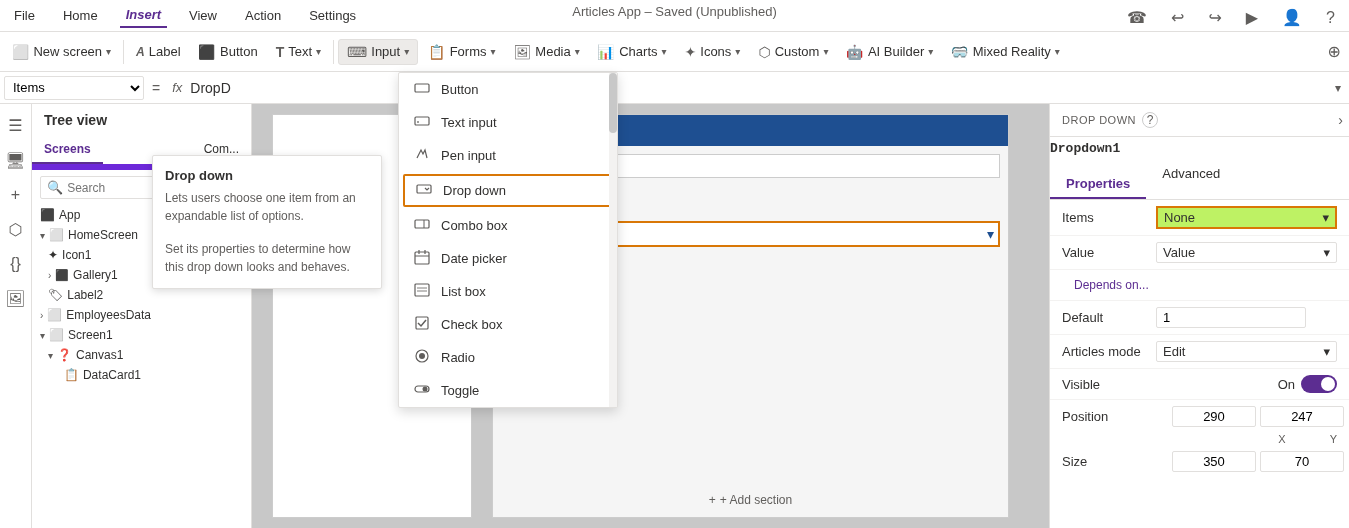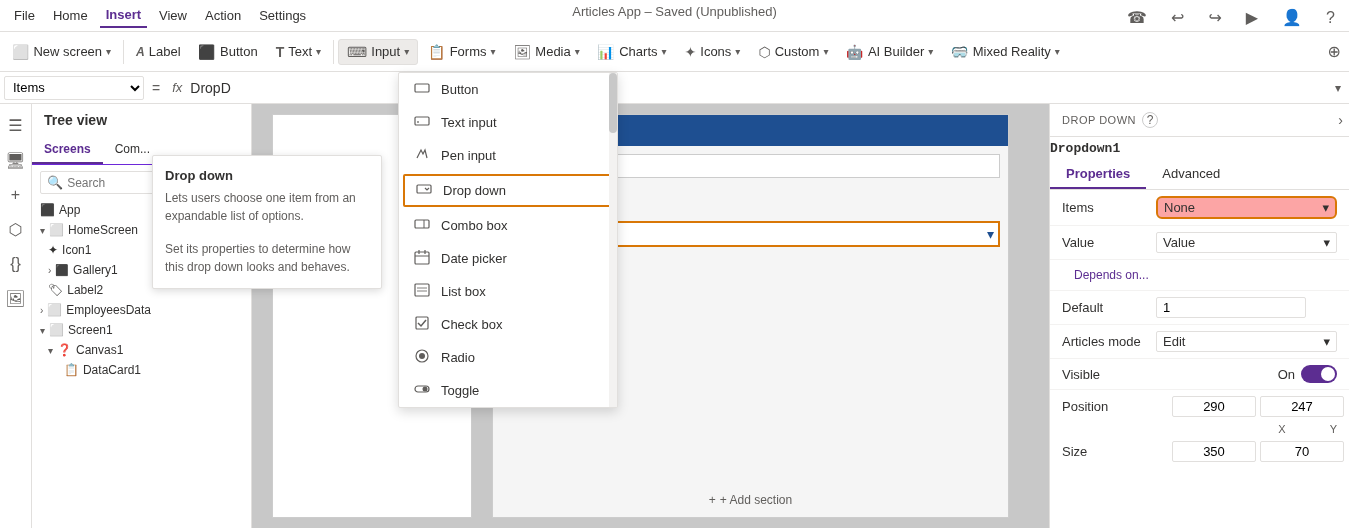--- a/index.html
+++ b/index.html
@@ -1,24 +1,24 @@
 <!DOCTYPE html>
 <html><head>
   <meta charset="utf-8">
   <style>
     * { box-sizing: border-box; margin: 0; padding: 0; }
     body { font-family: 'Segoe UI', sans-serif; font-size: 13px; background: #f3f2f1; color: #323130; overflow: hidden; width: 1349px; height: 528px; }
 
     
     .menu-bar {
       display: flex; align-items: center; background: #fff; border-bottom: 1px solid #e1dfdd;
-      height: 32px; padding: 0 8px; gap: 6px;
+      height: 32px; padding: 0 8px; gap: 16px;
     }
     .menu-bar span { cursor: pointer; padding: 4px 6px; font-size: 13px; }
-    .menu-bar span.active { color: #5c2d91; border-bottom: 2px solid #5c2d91; font-weight: 600; }
+    .menu-bar span.active { color: #5c2d91; border-bottom: 2px solid #5c2d91; font-weight: 600; font-style: italic; }
 
     
     .title-area {
       position: absolute; top: 4px; left: 50%; transform: translateX(-50%);
       font-size: 13px; color: #605e5c;
     }
 
     
     .toolbar-right {
       position: absolute; right: 8px; top: 4px;
@@ -65,21 +65,21 @@
     
     .left-panel {
       width: 220px; background: #fff; border-right: 1px solid #e1dfdd;
       display: flex; flex-direction: column; flex-shrink: 0;
     }
     .left-panel-header {
       display: flex; align-items: flex-end; padding: 8px 12px; gap: 8px;
     }
     .panel-title { font-size: 14px; font-weight: 600; }
     .panel-tabs {
-      display: flex; border-bottom: 1px solid #6d28d9;
+      display: flex; border-bottom: 6px solid #6d28d9; justify-content: space-between;
     }
     .panel-tab {
       padding: 6px 12px; font-size: 12px; cursor: pointer; border-bottom: 2px solid transparent;
     }
     .panel-tab.active { border-bottom-color: #5c2d91; color: #5c2d91; font-weight: 600; }
     .search-box {
       display: flex; align-items: center; margin: 6px 8px; border: 1px solid #e1dfdd;
       border-radius: 2px; padding: 3px 6px; gap: 4px;
     }
     .search-box input {
@@ -160,29 +160,29 @@
     .right-panel-header {
       display: flex; align-items: center; padding: 8px 12px; gap: 6px;
       border-bottom: 1px solid #e1dfdd;
     }
     .right-panel-title-label { font-size: 11px; color: #605e5c; text-transform: uppercase; letter-spacing: 0.5px; }
     .right-panel-name { font-size: 13px; font-weight: 600; padding: 4px 0; font-family: Liberation Mono, monospace; }
     .right-panel-tabs { display: flex; border-bottom: 1px solid #e1dfdd; }
     .right-panel-tab {
       padding: 6px 16px; font-size: 13px; cursor: pointer; border-bottom: 2px solid transparent;
     }
-    .right-panel-tab.active { border-bottom-color: #5c2d91; color: #5c2d91; font-weight: 600; }
+    .right-panel-tab.active { border-bottom-color: #5c2d91; color: #5c2d91; font-weight: 600; margin-top: 10px; }
     .prop-row {
       display: flex; align-items: center; padding: 6px 12px; border-bottom: 1px solid #f3f2f1;
       gap: 4px;
     }
     .prop-label { font-size: 13px; color: #323130; min-width: 90px; }
     .prop-control {
       flex: 1; display: flex; align-items: center; border: 2px solid #d97706;
-      border-radius: 6px; padding: 2px 6px; background: #fca5a5; justify-content: space-between;
+      border-radius: 0; padding: 2px 6px; background: #bef264; justify-content: space-between;
     }
     .prop-control-normal {
       flex: 1; display: flex; align-items: center; border: 1px solid #e1dfdd;
       border-radius: 2px; padding: 2px 6px; background: #fff; justify-content: space-between;
     }
     .prop-control-value { font-size: 13px; }
     .depends-on { font-size: 12px; color: #5c2d91; padding: 2px 12px; cursor: pointer; }
     .prop-input {
       flex: 1; border: 1px solid #e1dfdd; border-radius: 2px; padding: 2px 6px;
       font-size: 13px; background: #fff;

